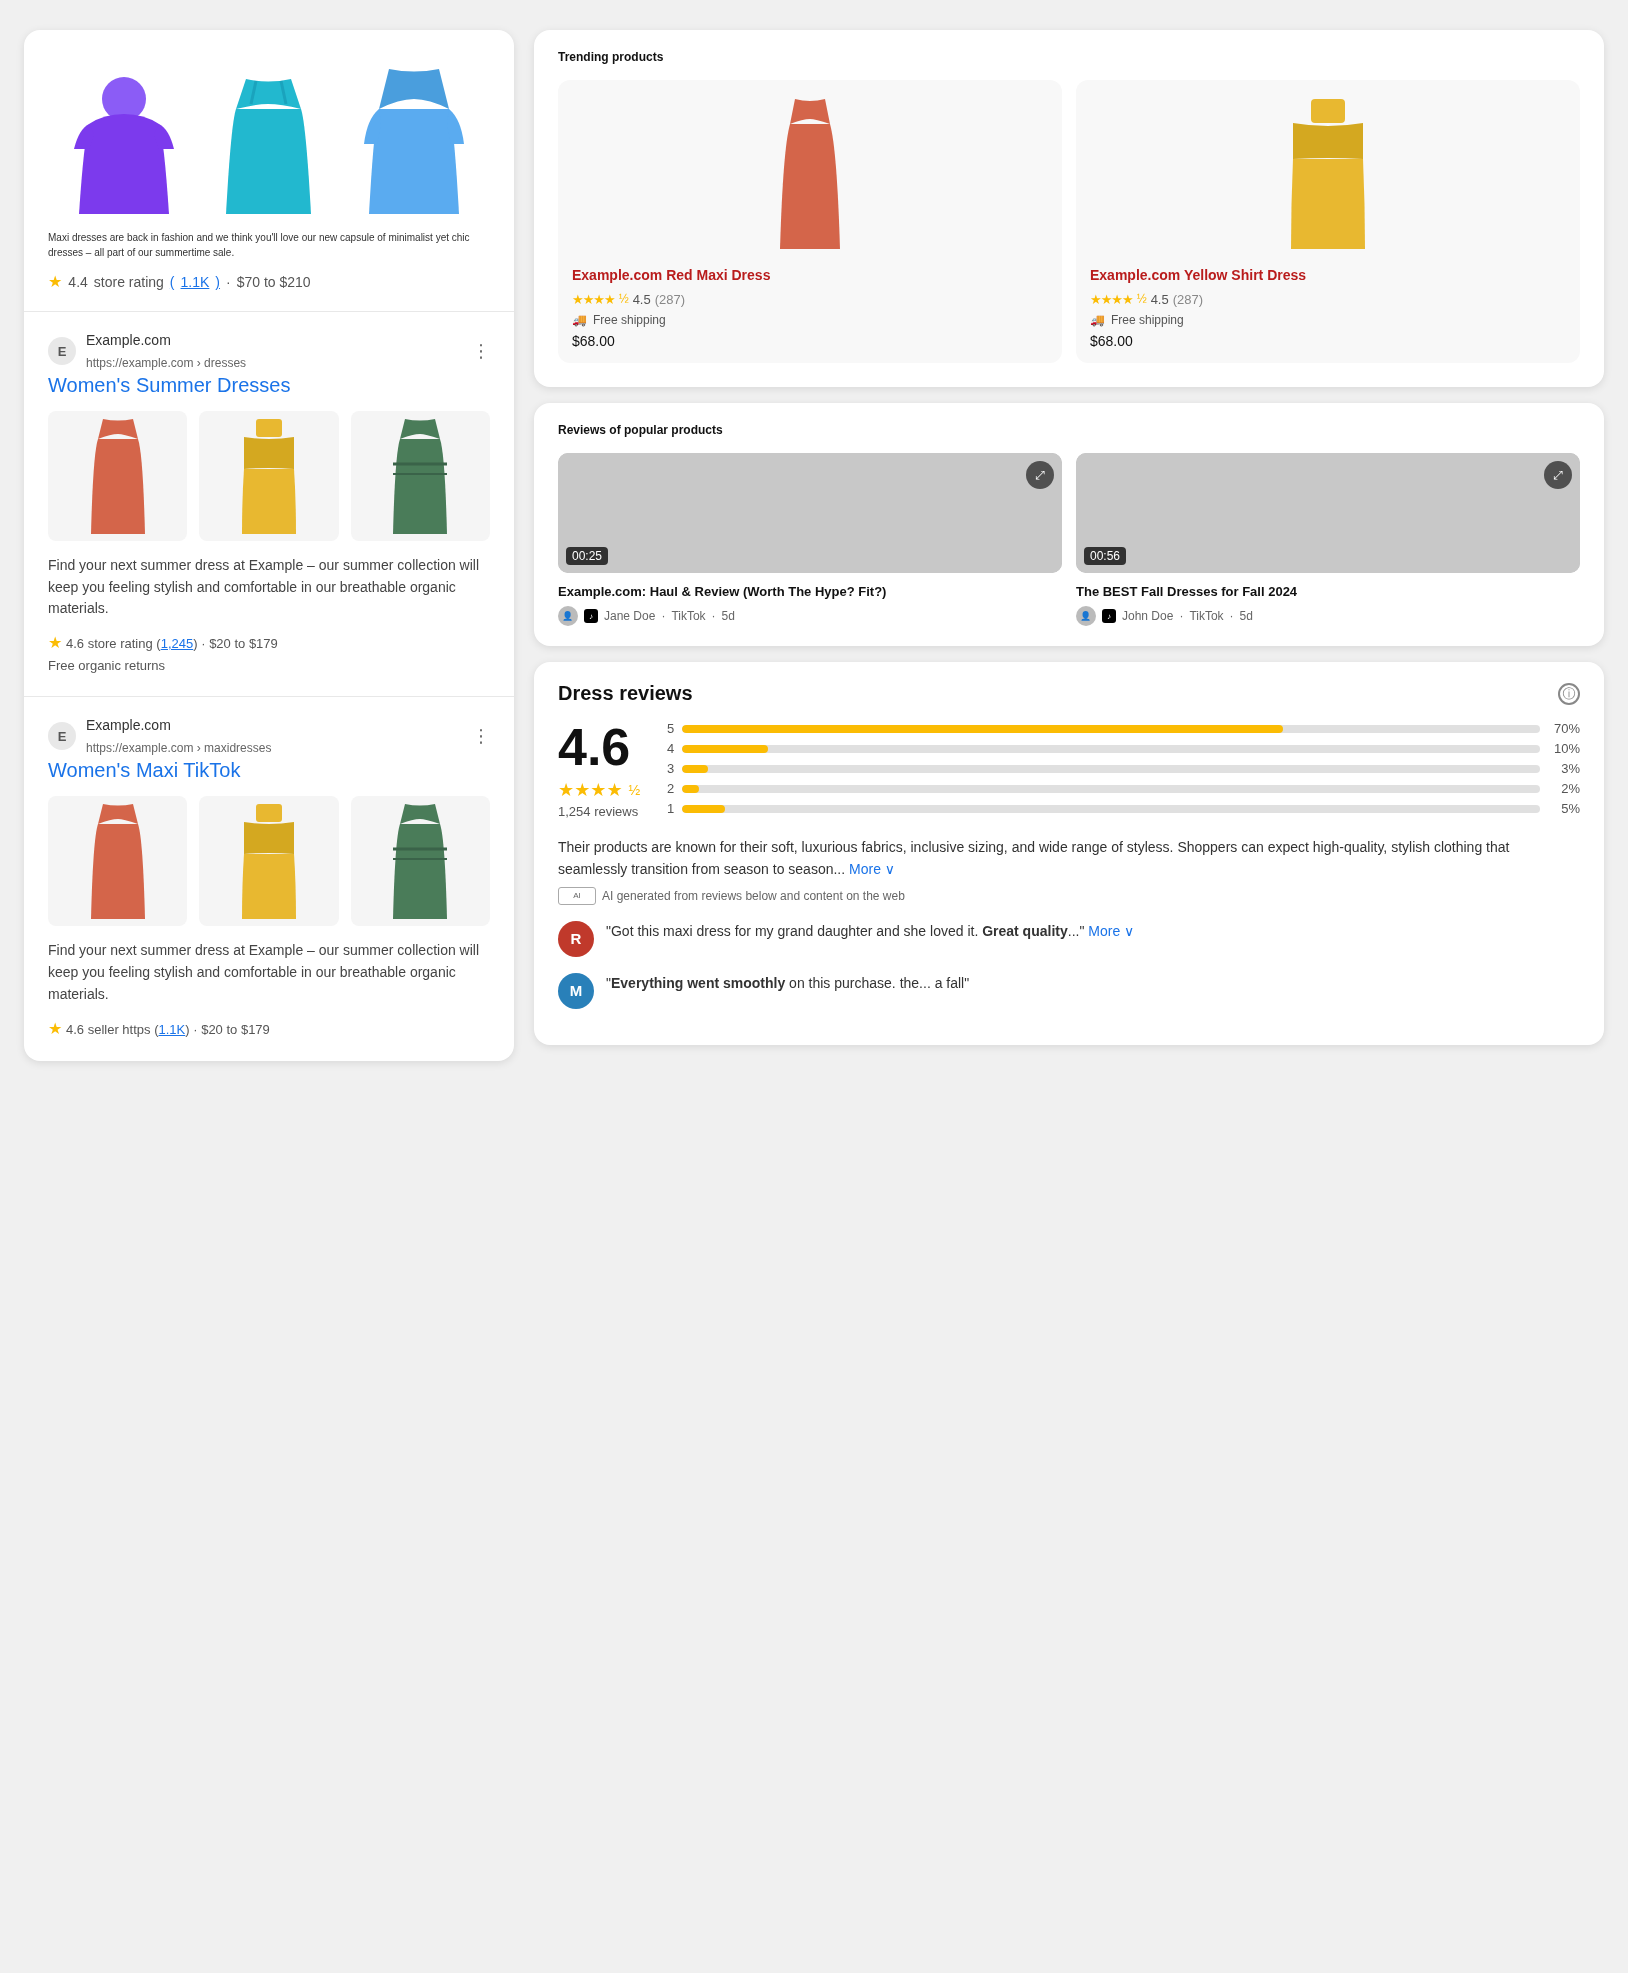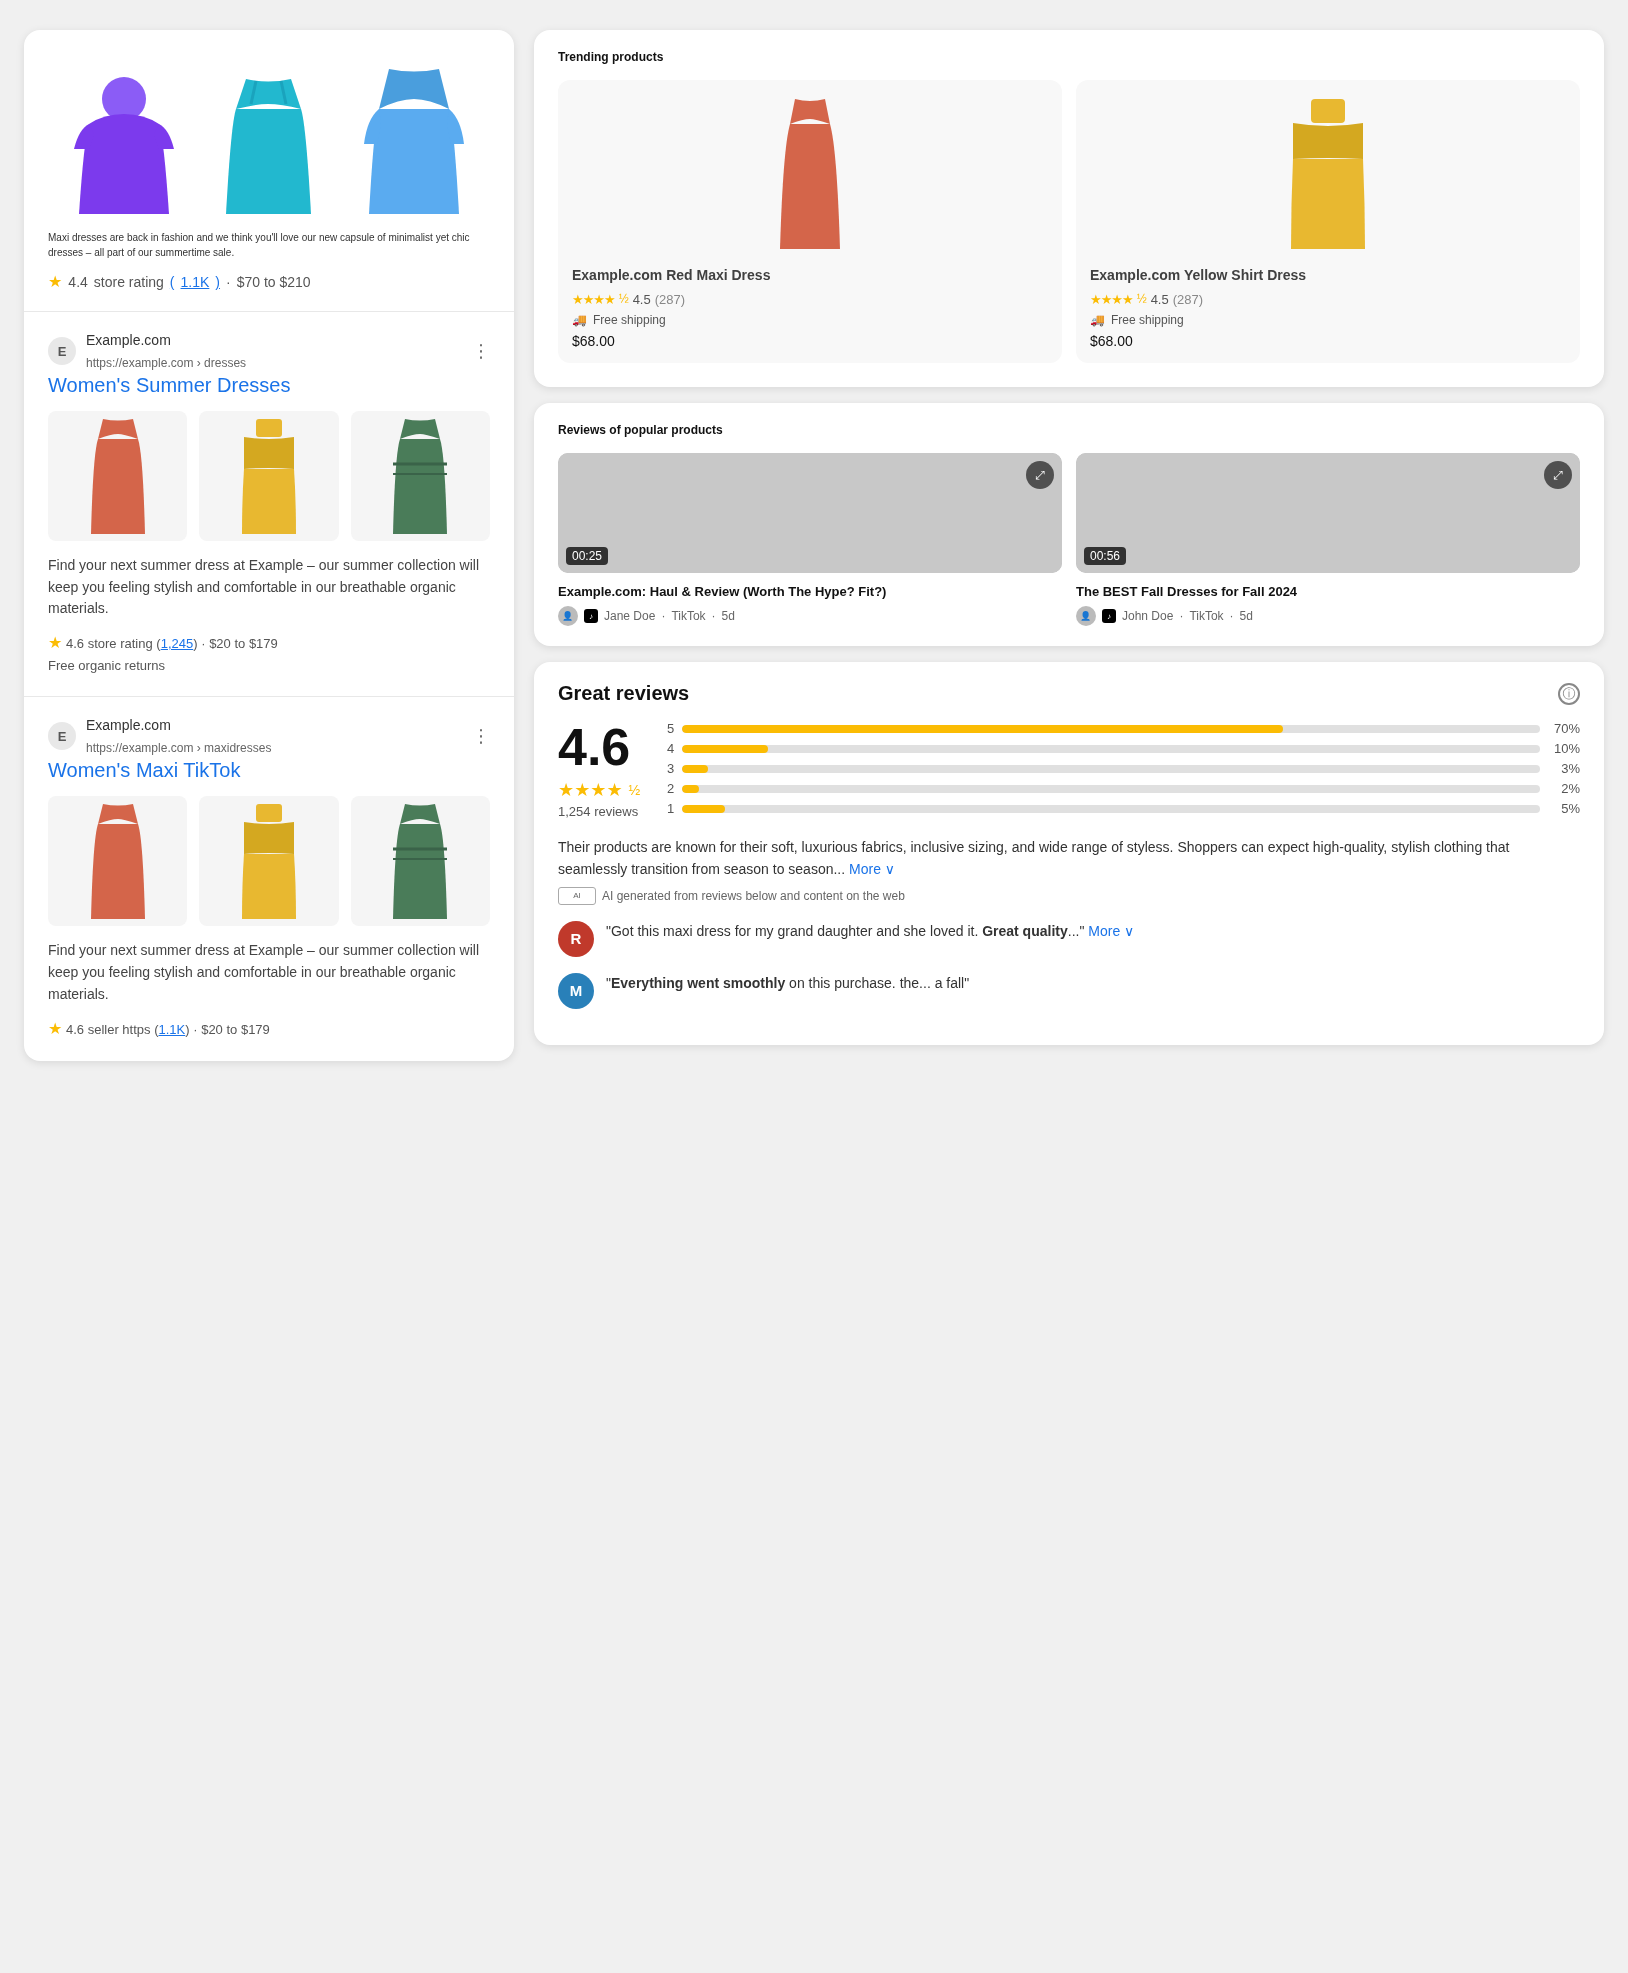--- a/index.html
+++ b/index.html
@@ -163,21 +163,21 @@
     .product-card-img {
       height: 160px;
       display: flex;
       align-items: center;
       justify-content: center;
       margin-bottom: 12px;
     }
     .product-card-name {
       font-size: 14px;
       font-weight: bold;
-      color: #404040;
+      color: #b91c1c;
       margin-bottom: 6px;
       line-height: 1.4;
     }
     .product-card-rating {
       display: flex;
       align-items: center;
       gap: 4px;
       font-size: 13px;
       color: #555;
       margin-bottom: 6px;
@@ -652,21 +652,21 @@
             <span>·</span>
             <span>5d</span>
           </div>
         </div>
 
       </div>
     </div>
 
     <div class="store-reviews-card">
       <div class="store-reviews-header">
-        <div class="store-reviews-title">Great reviews</div>
+        <div class="store-reviews-title">Dress reviews</div>
         <div class="info-icon">ⓘ</div>
       </div>
 
       <div class="reviews-summary">
         <div>
           <div class="big-rating">4.6</div>
           <div class="rating-stars-row">
             <span style="color:#fbbc04;font-size:18px;">★★★★</span>
               <span style="color:#fbbc04;font-size:14px;">½</span>
           </div>

